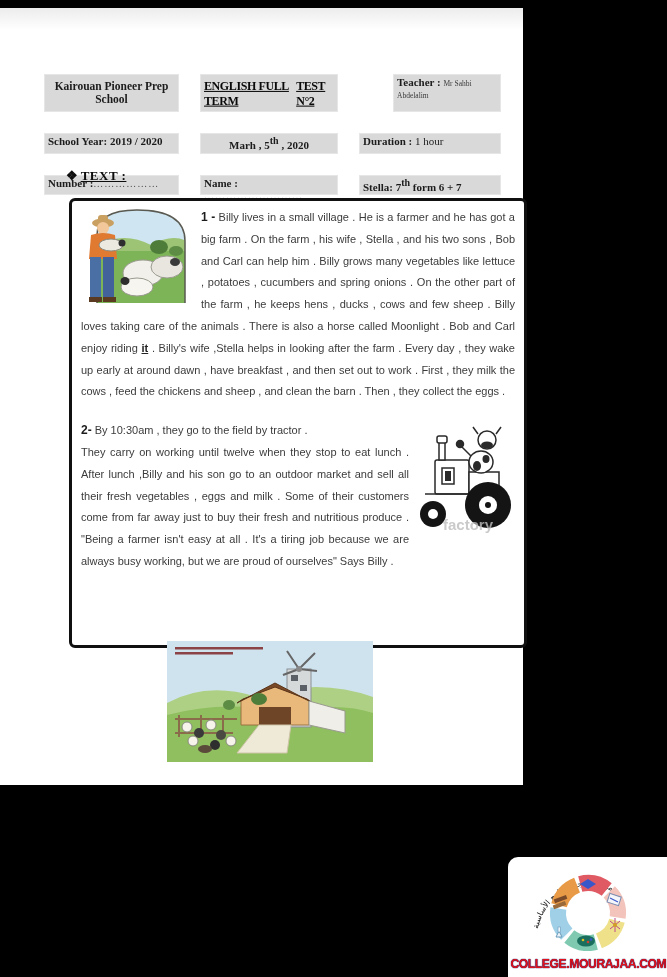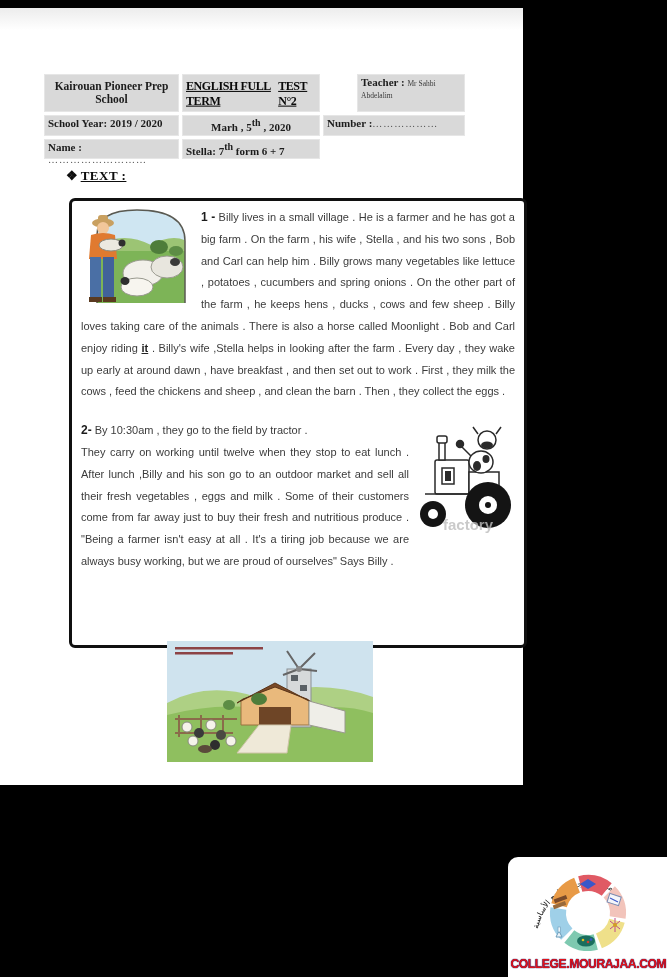--- a/index.html
+++ b/index.html
@@ -8,21 +8,21 @@
     font-family:"Liberation Sans",sans-serif;overflow:hidden;
   }
   .page{
     position:absolute;left:0;top:8px;width:523px;height:777px;
     background:linear-gradient(#ececec,#ffffff 22px);
   }
   
   .hdr-table{
     position:absolute;left:44px;top:66px;width:424px;
     display:grid;grid-template-columns:135px 138px 142px;
-    grid-template-rows:38px 21px 20px;gap:3px;
+    grid-template-rows:38px 21px 20px;gap:21px;
     font-family:"Liberation Serif",serif;color:#1c1c1c;
   }
   .cell{background:#d9d9d9;padding:2px 4px;font-size:11px;font-weight:bold;
         box-shadow:0 0 0 1px #e6e6e6 inset;}
   .cell.center{text-align:center;}
   .school-name{display:flex;align-items:center;justify-content:center;text-align:center;
                font-size:11.5px;line-height:13px;}
   .test-title{display:flex;flex-direction:row;align-items:center;justify-content:center;}
   .test-title span{
     font-weight:900;font-size:12px;letter-spacing:-.4px;line-height:14px;
@@ -81,20 +81,23 @@
     </div>
     <div class="cell teacher-cell">
       <span>Teacher : </span><span class="tname">Mr Sahbi Abdelalim</span>
     </div>
 
     <div class="cell">
       <span>School Year: 2019 / 2020</span>
     </div>
     <div class="cell center">
       <span>Marh , 5</span><sup>th</sup><span> , 2020</span>
+    </div>
+    <div class="cell">
+      <span>Duration :</span><span style="font-weight:normal"> 1 hour</span>
     </div>
 
     <div class="cell">
       <span>Number :</span><span class="dots">………………</span>
     </div>
     <div class="cell">
       <span>Name : </span><span class="dots">………………………</span>
     </div>
     <div class="cell">
       <span>Stella:</span><span> 7</span><sup>th</sup><span> form 6 + 7</span>

